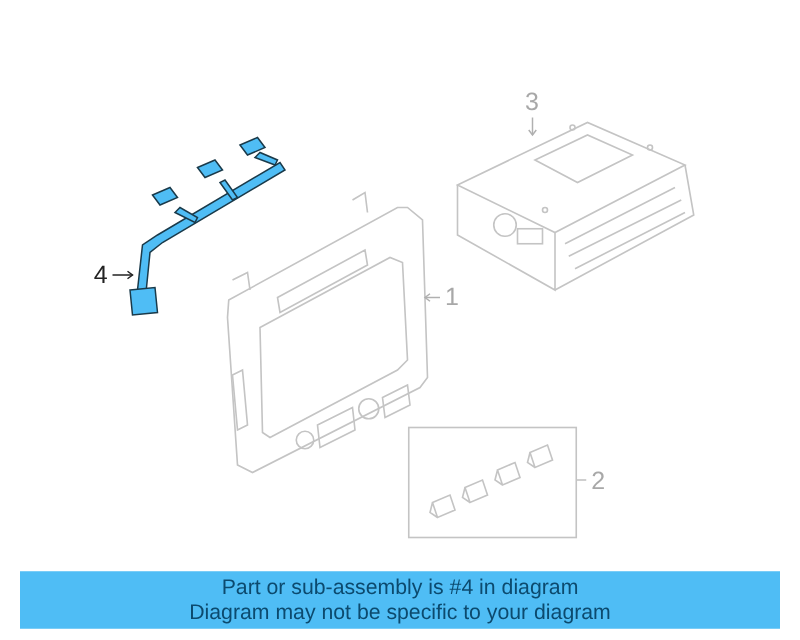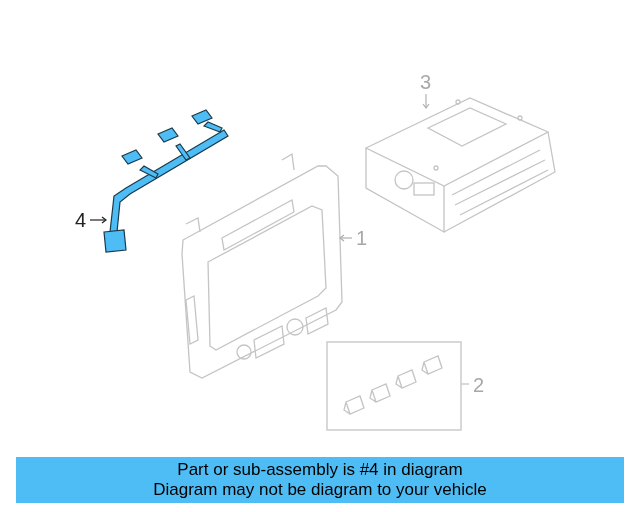--- a/index.html
+++ b/index.html
@@ -3,21 +3,21 @@
 <meta charset="utf-8">
 <style>
   html, body { margin:0; padding:0; background:#ffffff; }
   body { width:640px; height:512px; position:relative; overflow:hidden; font-family:"Liberation Sans", sans-serif; }
   #diagram { position:absolute; left:0; top:0; width:640px; height:456px; }
   .callout { position:absolute; font-family:"Liberation Sans", sans-serif; font-size:20px; line-height:20px; }
   .callout.dim { color:#a8a8a8; }
   .callout.hl { color:#222; }
   #banner { position:absolute; left:16px; top:457px; width:608px; height:46px; background:#4fbdf5;
             display:flex; flex-direction:column; align-items:center; justify-content:center; }
-  #banner span { font-size:17px; line-height:20px; color:#000000; }
+  #banner span { font-size:17px; line-height:20px; color:#0c4a6e; }
 </style>
 </head>
 <body>
 
 <svg id="diagram" viewBox="0 0 640 456" xmlns="http://www.w3.org/2000/svg">
 
   <g fill="none" stroke="#c4c4c4" stroke-width="1.3">
     <path d="M366 148 L470 98 L548 132 L444 186 Z"></path>
     <path d="M366 148 L366 188 L444 232 L444 186"></path>
     <path d="M444 232 L555 172 L548 132"></path>
@@ -71,14 +71,14 @@
   </g>
 </svg>
 
 <span class="callout hl" style="left:75px;top:210px;">4</span>
 <span class="callout dim" style="left:356px;top:228px;">1</span>
 <span class="callout dim" style="left:473px;top:375px;">2</span>
 <span class="callout dim" style="left:420px;top:72px;">3</span>
 
 <div id="banner">
   <span>Part or sub-assembly is #4 in diagram</span>
-  <span>Diagram may not be diagram to your vehicle</span>
+  <span>Diagram may not be specific to your diagram</span>
 </div>
 
 </body></html>

